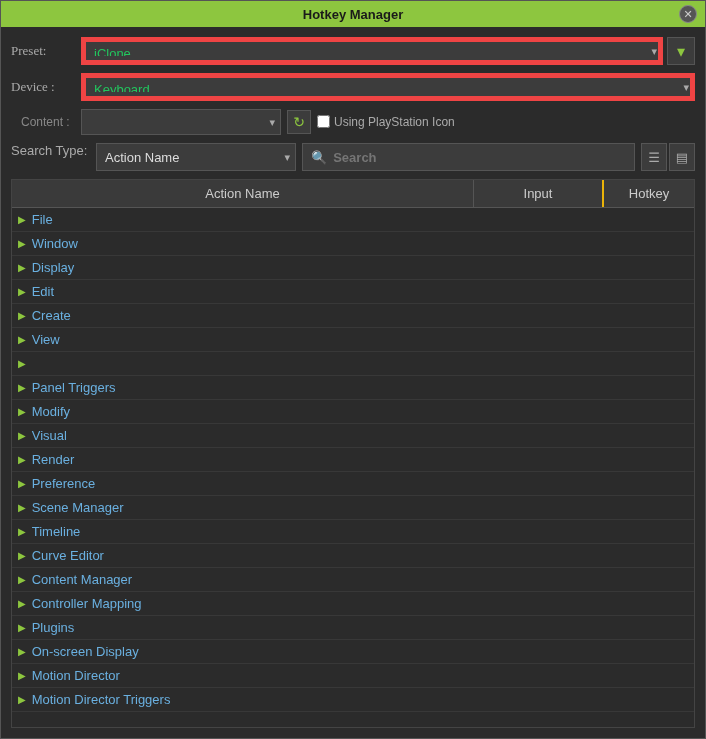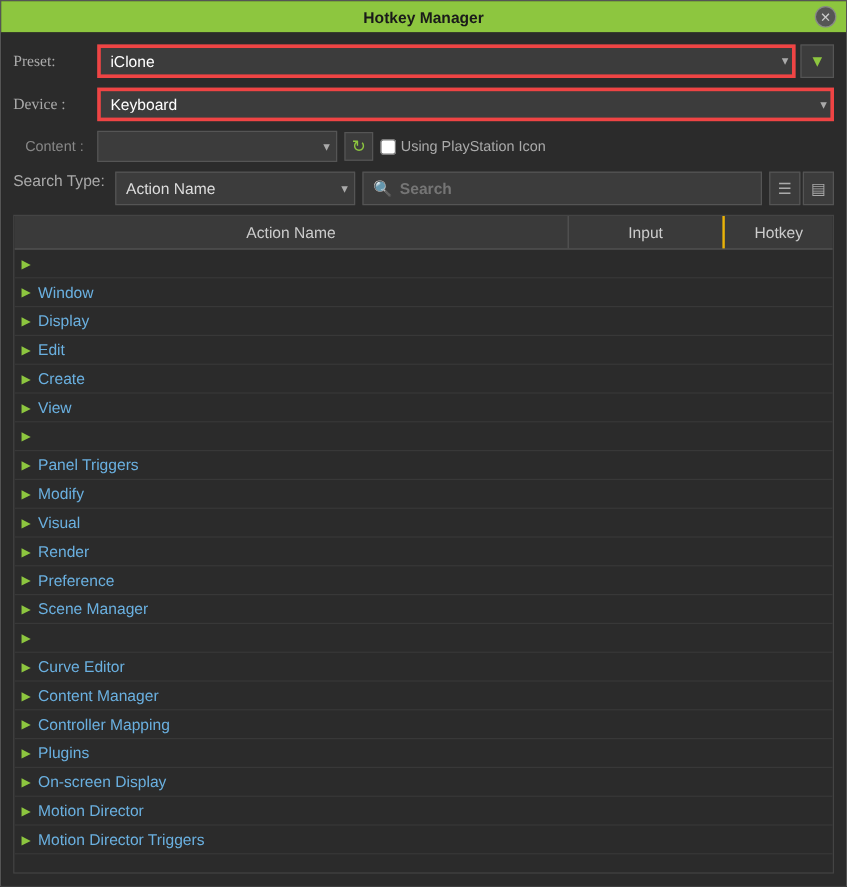--- a/index.html
+++ b/index.html
@@ -66,22 +66,22 @@
       flex-shrink: 0;
       font-family: Liberation Serif, serif;
     }
     .select-wrapper {
       position: relative;
       flex: 1;
     }
     .select-wrapper select {
       width: 100%;
       background: #3c3c3c;
-      color: #ffffff;
-      border: 3px solid #ef4444;
+      color: #22c55e;
+      border: 5px solid #ef4444;
       padding: 4px 8px;
       appearance: none;
       -webkit-appearance: none;
       outline: none;
       font-size: 13px;
       height: 28px;
     }
     .select-arrow {
       position: absolute;
       right: 6px;
@@ -146,21 +146,21 @@
       border: 1px solid #555;
       color: #8dc63f;
       display: flex;
       align-items: center;
       justify-content: center;
       cursor: pointer;
       font-size: 14px;
     }
     .checkbox-label {
       display: flex;
-      align-items: center;
+      align-items: flex-start;
       color: #aaa;
       font-size: 12px;
       gap: 4px;
       cursor: pointer;
     }
     .checkbox-label input {
       accent-color: #8dc63f;
     }
     .search-row {
       display: flex;
@@ -357,20 +357,21 @@
 
       <div class="table-header">
         <div class="col-action">Action Name</div>
         <div class="col-input">Input</div>
         <div class="col-hotkey">Hotkey</div>
       </div>
 
       <div id="table-body">
           <div class="table-row">
     <span class="row-arrow">▶</span>
+    <span class="row-text">File</span>
   </div>
           <div class="table-row">
     <span class="row-arrow">▶</span>
     <span class="row-text">Window</span>
   </div>
           <div class="table-row">
     <span class="row-arrow">▶</span>
     <span class="row-text">Display</span>
   </div>
           <div class="table-row">
@@ -407,20 +408,21 @@
           <div class="table-row">
     <span class="row-arrow">▶</span>
     <span class="row-text">Preference</span>
   </div>
           <div class="table-row">
     <span class="row-arrow">▶</span>
     <span class="row-text">Scene Manager</span>
   </div>
           <div class="table-row">
     <span class="row-arrow">▶</span>
+    <span class="row-text">Timeline</span>
   </div>
           <div class="table-row">
     <span class="row-arrow">▶</span>
     <span class="row-text">Curve Editor</span>
   </div>
           <div class="table-row">
     <span class="row-arrow">▶</span>
     <span class="row-text">Content Manager</span>
   </div>
           <div class="table-row">

